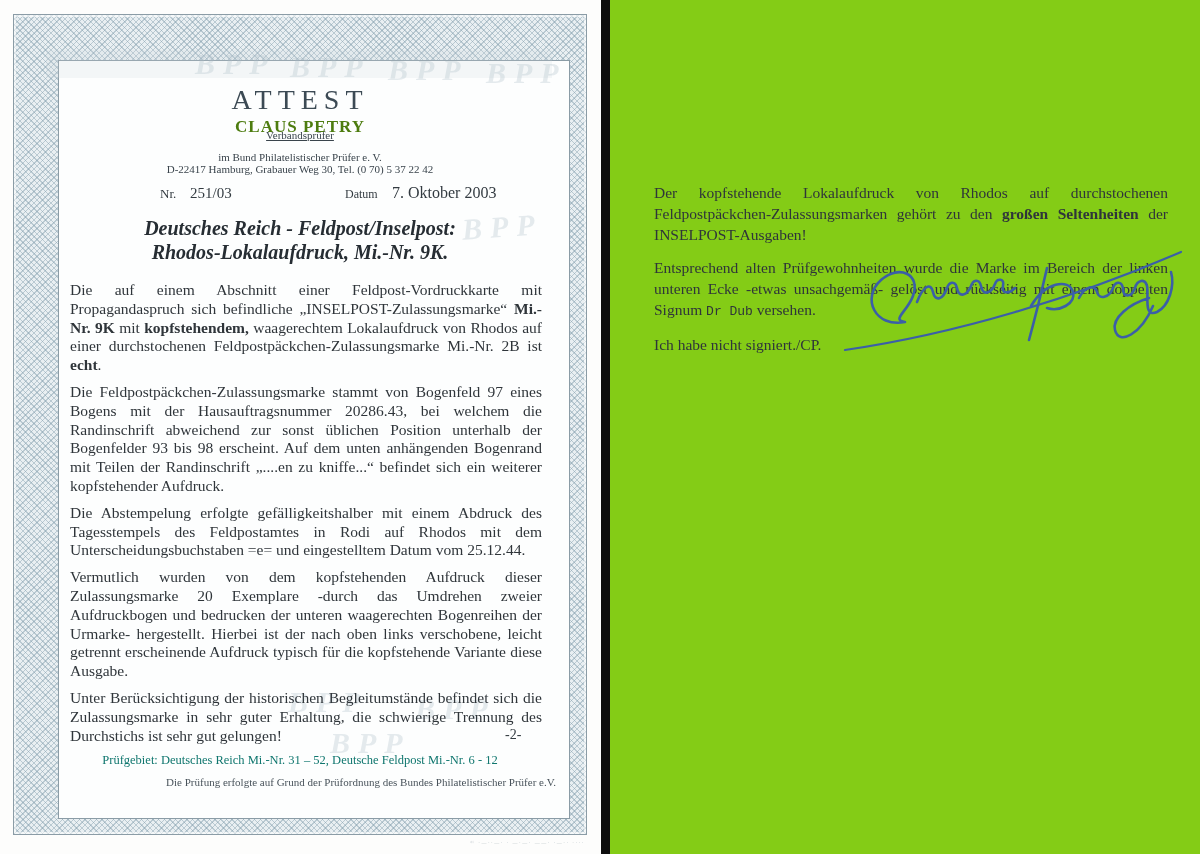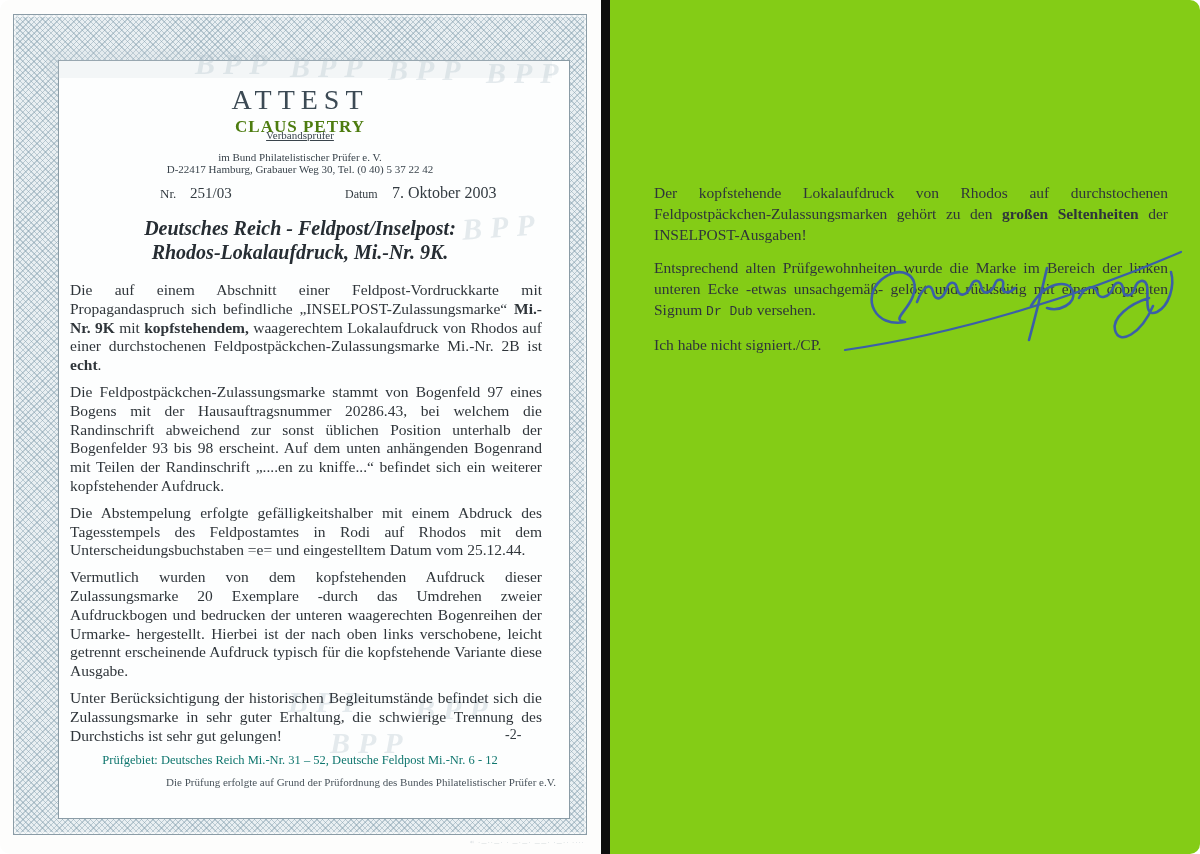--- a/index.html
+++ b/index.html
@@ -1,17 +1,17 @@
 <!DOCTYPE html>
 <html><head>
 <meta charset="utf-8">
 <style>
   html,body{margin:0;padding:0;background:#ffffff;}
   .scan{position:relative;width:1200px;height:854px;background:#ffffff;overflow:hidden;
-        font-family:"Liberation Serif",serif;color:#2f353a;border-radius:10px;}
+        font-family:"Liberation Serif",serif;color:#2f353a;}
 
   
   .page-left{position:absolute;left:0;top:0;width:600px;height:854px;background:#fdfdfc;}
 
   .frame{position:absolute;left:13px;top:14px;width:572px;height:819px;
          border:1px solid #8b9ca6;background-color:#e9eff2;
          background-image:
            repeating-linear-gradient(45deg, rgba(128,156,171,.45) 0 1px, rgba(255,255,255,0) 1px 4px),
            repeating-linear-gradient(-45deg, rgba(128,156,171,.45) 0 1px, rgba(255,255,255,0) 1px 4px);
          box-shadow:inset 0 0 0 2px rgba(255,255,255,.55);}
@@ -82,21 +82,21 @@
     <span class="wm" style="left:486px;top:56px;">BPP</span>
     <span class="wm" style="left:462px;top:210px;transform:rotate(-4deg);">BPP</span>
     <span class="wm" style="left:288px;top:685px;">BPP</span>
     <span class="wm" style="left:415px;top:692px;">BPP</span>
     <span class="wm" style="left:330px;top:726px;">BPP</span>
 
     <div class="attest-title">ATTEST</div>
     <div class="prufer-name">CLAUS PETRY</div>
     <div class="hdr-small hdr-role">Verbandsprüfer</div>
     <div class="hdr-small hdr-org">im Bund Philatelistischer Prüfer e. V.</div>
-    <div class="hdr-small hdr-addr">D-22417 Hamburg, Grabauer Weg 30, Tel. (0 40) 5 37 22 42</div>
+    <div class="hdr-small hdr-addr">D-22417 Hamburg, Grabauer Weg 30, Tel. (0 70) 5 37 22 42</div>
 
     <div class="nr-line">
       <span class="nr-label">Nr.</span>
       <span class="nr-value">251/03</span>
       <span class="date-label">Datum</span>
       <span class="date-value">7. Oktober 2003</span>
     </div>
 
     <div class="subject">
       <div>Deutsches Reich - Feldpost/Inselpost:</div>

